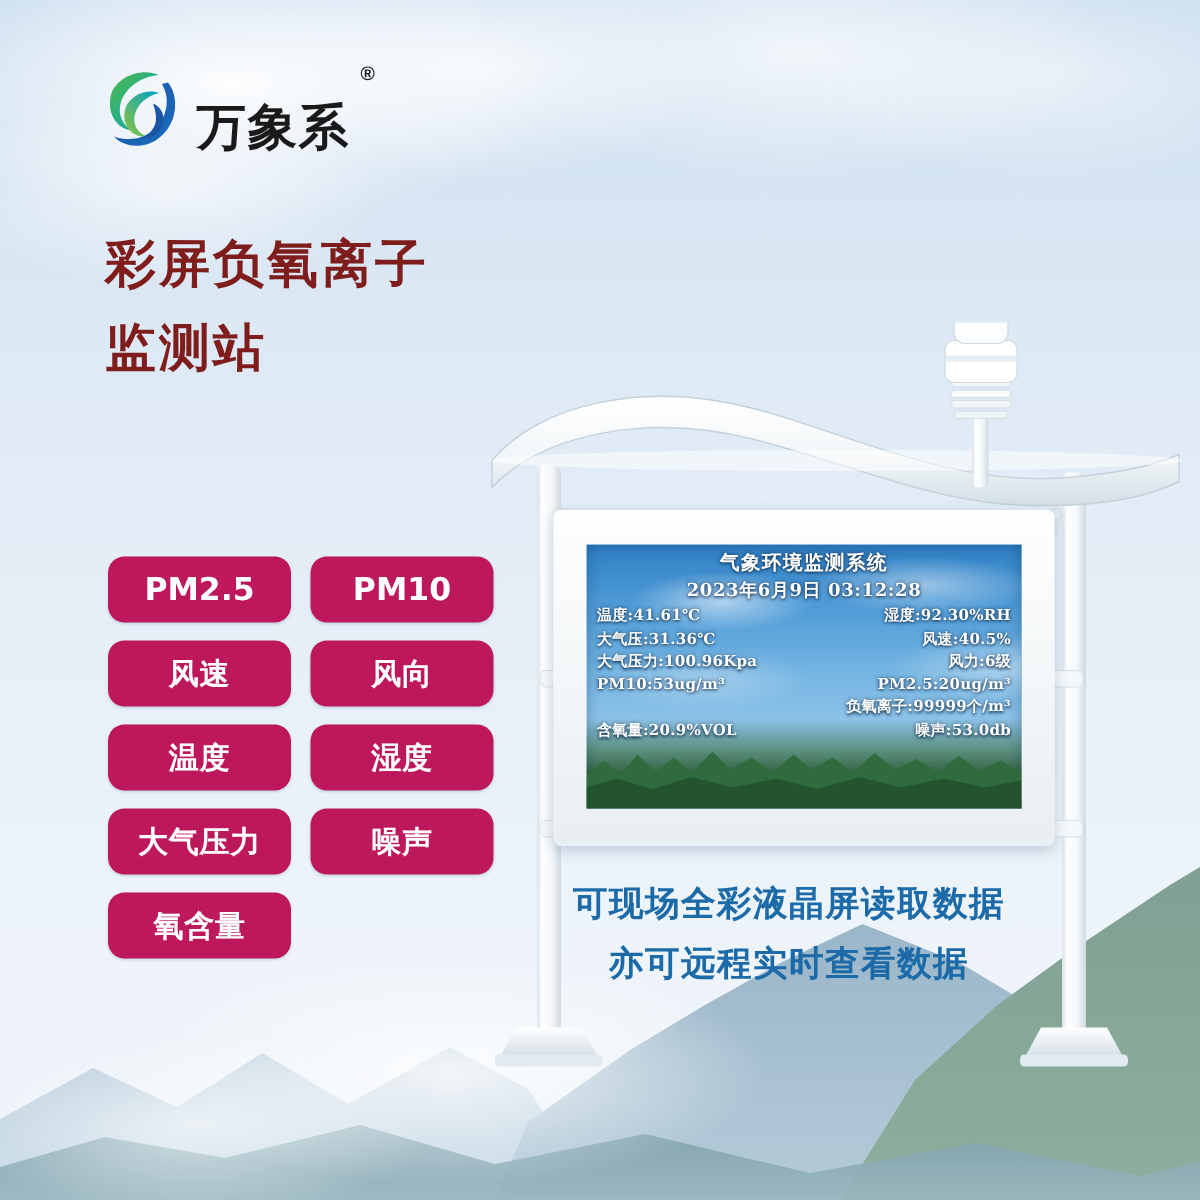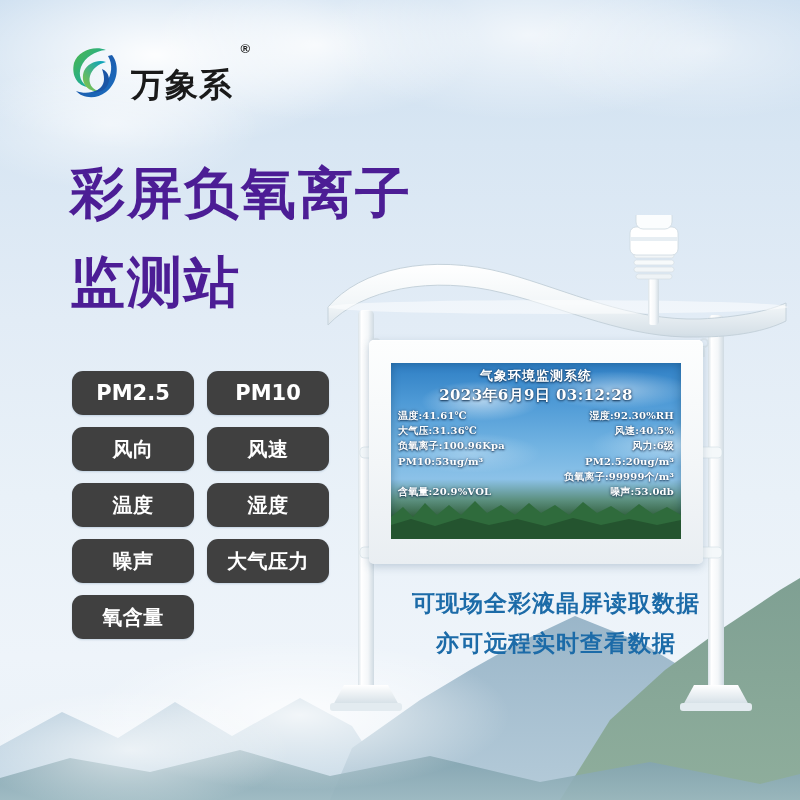--- a/index.html
+++ b/index.html
@@ -48,36 +48,36 @@
   }
   .logo-reg {
     position:absolute; right:-17px; top:-3px;
     font-size:13px; font-weight:bold; color:#1a1a1a;
   }
 
   
   .headline {
     position:absolute; left:70px; top:150px;
     font-family:"DejaVu Sans", sans-serif;
-    font-size:55px; font-weight:bold; color:#4c1d95;
+    font-size:34px; font-weight:bold; color:#7f1d1d;
     letter-spacing:2px; line-height:1.58;
     white-space:nowrap;
   }
   .headline div { margin-bottom:2px; }
 
   
   .btn-grid {
     position:absolute; left:72px; top:371px;
     display:grid;
     grid-template-columns:122px 122px;
     gap:12px 13px;
   }
   .feat-btn {
     height:44px; border-radius:11px;
-    background:#404040;
+    background:#be185d;
     color:#ffffff;
     display:flex; align-items:center; justify-content:center;
     font-family:"DejaVu Sans", sans-serif;
     font-size:20px; font-weight:bold;
     letter-spacing:.5px;
     box-shadow:0 1px 2px rgba(20,70,120,.18);
     user-select:none;
   }
   .feat-btn.lat { font-size:21px; letter-spacing:0; }
 
@@ -114,34 +114,34 @@
     padding:5px 7px 0 7px;
     font-family:"DejaVu Serif", serif;
     color:#ffffff;
     text-shadow:0 1px 2px rgba(0,30,60,.75), 0 0 3px rgba(0,20,50,.5);
   }
   .lcd-title {
     text-align:center; font-size:13px; font-weight:bold;
     letter-spacing:1px; line-height:1.3;
   }
   .lcd-datetime {
-    text-align:center; font-size:15px; font-weight:bold;
+    text-align:center; font-size:12px; font-weight:bold;
     letter-spacing:.4px; line-height:1.45; margin-bottom:1px;
   }
   .lcd-rows { margin-top:1px; }
   .lcd-row {
     display:flex; line-height:1.53;
     font-size:10px; font-weight:bold; letter-spacing:.2px;
   }
   .lcd-cell-l { width:144px; flex:none; white-space:nowrap; }
   .lcd-cell-r { flex:1; white-space:nowrap;text-align:right; }
 
   
   .caption {
-    position:absolute; left:396px; top:584px; width:320px;
+    position:absolute; left:366px; top:584px; width:320px;
     text-align:center;
     font-family:"DejaVu Sans", sans-serif;
     font-size:23px; font-weight:bold;
     color:#1c6ba8; line-height:1.72;
     letter-spacing:1px; white-space:nowrap;
   }
 </style>
 </head>
 <body>
 
@@ -283,26 +283,26 @@
   </div>
 
   <div class="headline">
     <div>彩屏负氧离子</div>
     <div>监测站</div>
   </div>
 
   <div class="btn-grid">
       <div class="feat-btn lat">PM2.5</div>
       <div class="feat-btn lat">PM10</div>
+      <div class="feat-btn">风速</div>
       <div class="feat-btn">风向</div>
-      <div class="feat-btn">风速</div>
       <div class="feat-btn">温度</div>
       <div class="feat-btn">湿度</div>
+      <div class="feat-btn">大气压力</div>
       <div class="feat-btn">噪声</div>
-      <div class="feat-btn">大气压力</div>
       <div class="feat-btn">氧含量</div>
     </div>
 
   <div class="lcd-frame">
     <div class="lcd-screen">
       <div class="lcd-clouds"></div>
       <svg class="lcd-trees" viewBox="0 0 290 46" preserveAspectRatio="none">
         <path d="M0,46 L0,24 L12,14 L22,24 L34,10 L46,22 L58,12 L70,22 L84,8 L96,20 L110,12 L124,22
                  L138,10 L150,20 L164,12 L178,22 L192,9 L206,20 L220,13 L234,22 L248,11 L262,21
                  L276,14 L290,22 L290,46 Z" fill="#2f6b3c"></path>
@@ -316,21 +316,21 @@
         <div class="lcd-rows">
             <div class="lcd-row">
               <span class="lcd-cell-l">温度:41.61℃</span>
               <span class="lcd-cell-r">湿度:92.30%RH</span>
             </div>
             <div class="lcd-row">
               <span class="lcd-cell-l">大气压:31.36℃</span>
               <span class="lcd-cell-r">风速:40.5%</span>
             </div>
             <div class="lcd-row">
-              <span class="lcd-cell-l">负氧离子:100.96Kpa</span>
+              <span class="lcd-cell-l">大气压力:100.96Kpa</span>
               <span class="lcd-cell-r">风力:6级</span>
             </div>
             <div class="lcd-row">
               <span class="lcd-cell-l">PM10:53ug/m³</span>
               <span class="lcd-cell-r">PM2.5:20ug/m³</span>
             </div>
             <div class="lcd-row">
               <span class="lcd-cell-r">负氧离子:99999个/m³</span>
             </div>
             <div class="lcd-row">

